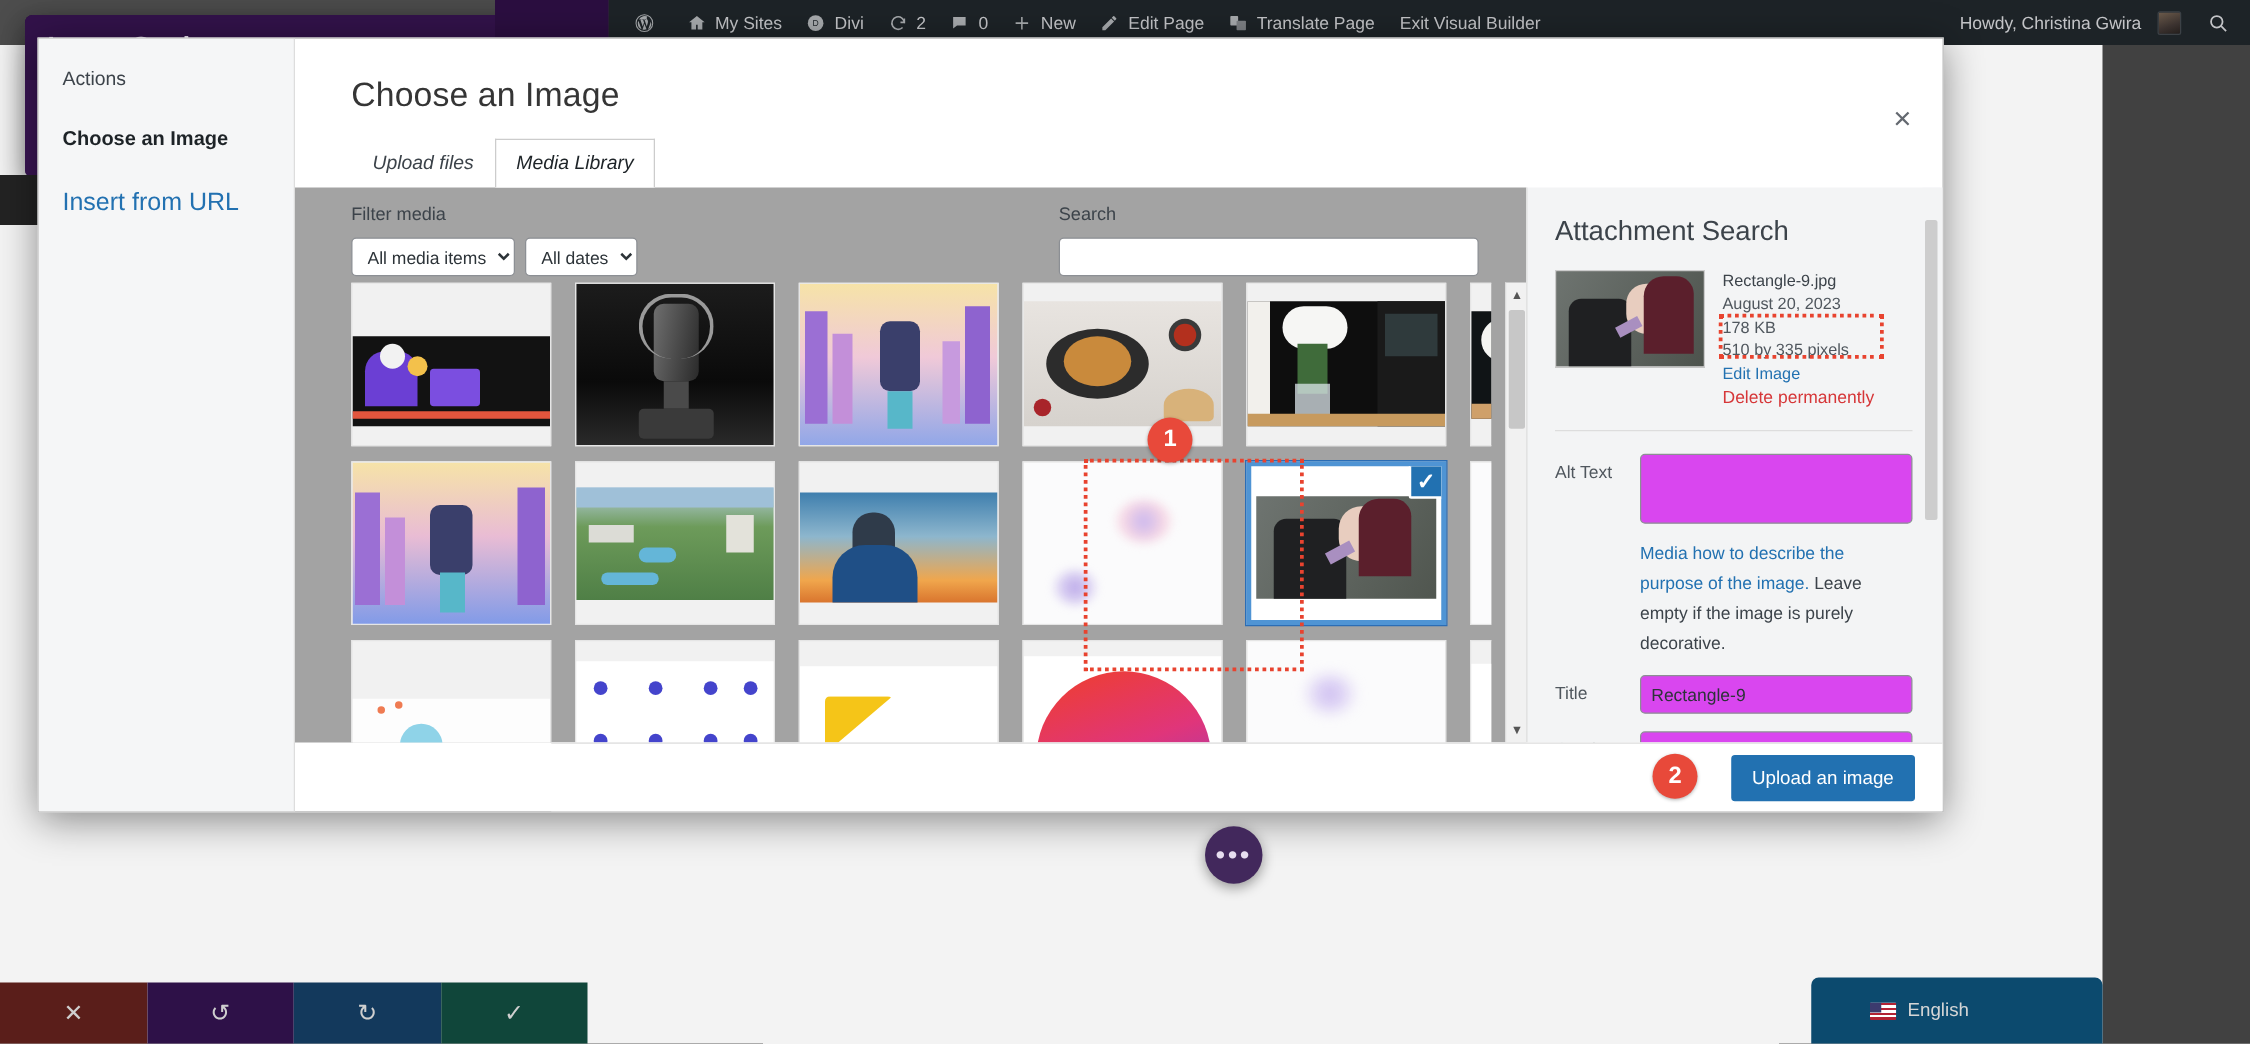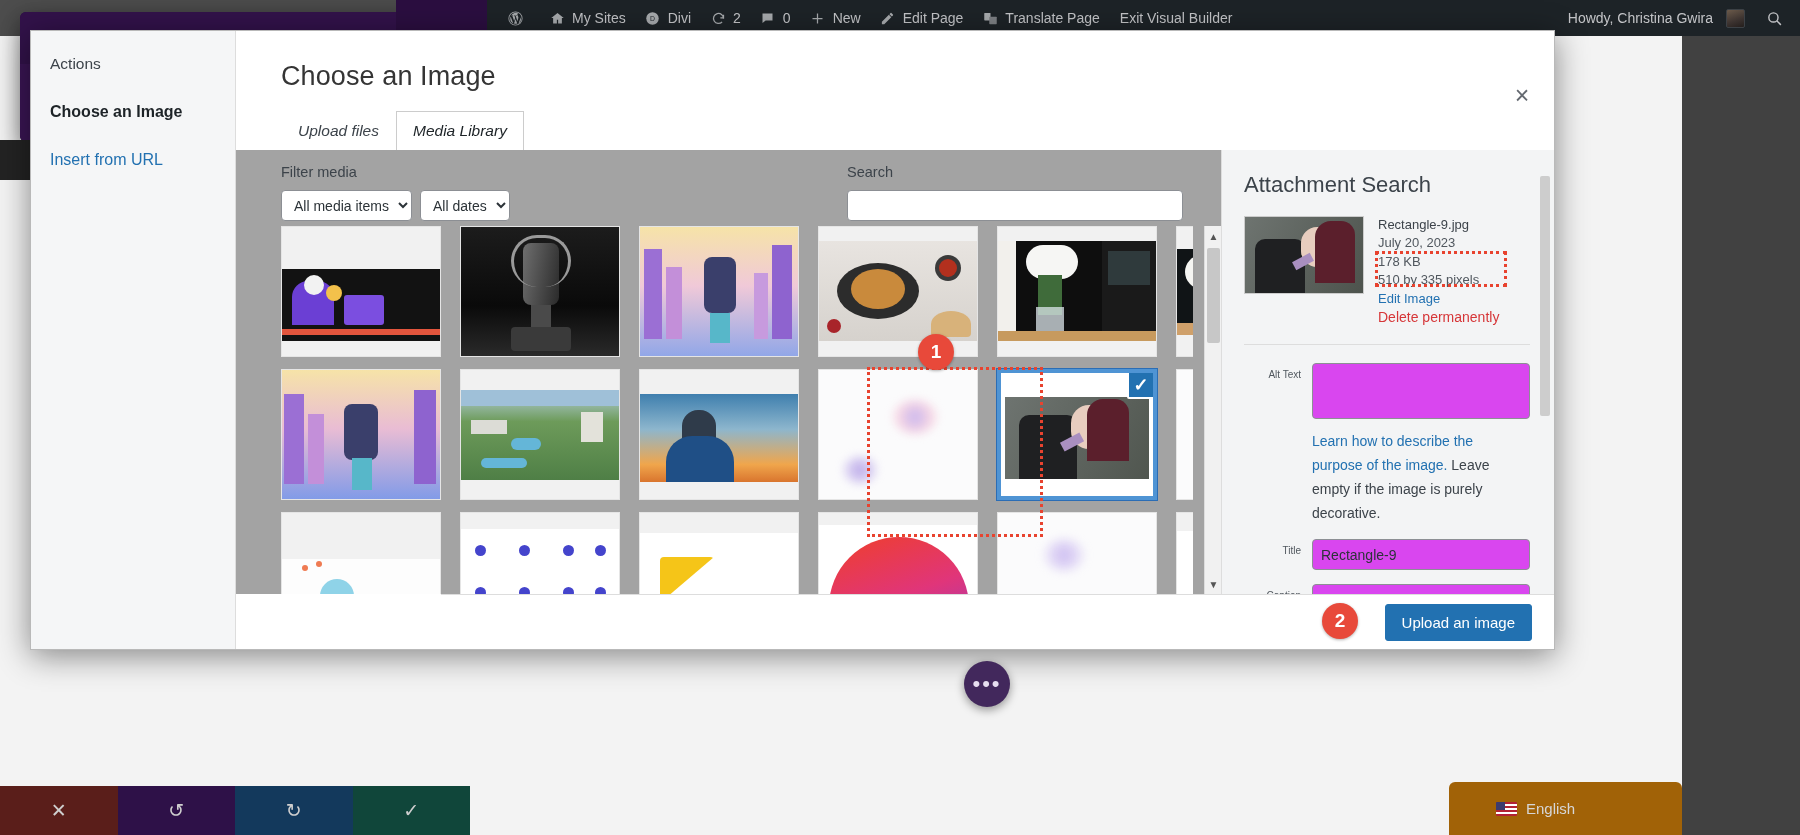--- a/index.html
+++ b/index.html
@@ -59,21 +59,21 @@
     display: flex; align-items: center; justify-content: center;
     color: #646970; font-size: 25px; line-height: 1; cursor: pointer;
   }
   .modal-side {
     position: absolute; left: 0; top: 0; width: 205px; height: 100%;
     background: #f5f6f7; border-right: 1px solid #ddd;
     padding: 24px 0 0 19px;
   }
   .side-h { font-size: 15.5px; color: #3c434a; margin-bottom: 30px; }
   .side-item { font-size: 16px; color: #1d2327; font-weight: 700; margin-bottom: 30px; }
-  .side-link { font-size: 16px; color: #2271b1; cursor: pointer; }
+  .side-link { font-size: 20px; color: #2271b1; cursor: pointer; }
 
   .modal-main { position: absolute; left: 205px; top: 0; right: 0; height: 100%; }
   .modal-title { font-size: 27px; color: #353535; font-weight: 400; padding: 30px 0 0 45px; letter-spacing: .1px; }
 
   .tabs { display: flex; gap: 0; padding-left: 45px; margin-top: 18px; position: relative; z-index: 3; font-style: italic; }
   .tab {
     font-size: 15.5px; padding: 10px 16px; color: #3c434a; cursor: pointer;
     border: 1px solid transparent; border-bottom: none; position: relative; top: 1px;
   }
   .tab.active { background: #fff; border-color: #ccc; color: #1d2327; }
@@ -122,21 +122,21 @@
   }
   .details-h { font-size: 22px; color: #3c434a; font-weight: 400; margin-bottom: 18px; }
   .det-top { display: flex; gap: 14px; }
   .det-thumb { width: 120px; height: 78px; border: 1px solid #ccc; background:#8b8d8a; position: relative; overflow: hidden; }
   .det-meta { font-size: 13px; color: #50575e; line-height: 1.42; position: relative; }
   .det-meta .fname { color: #3c434a; }
   .det-meta a.blue { color: #2271b1; text-decoration: none; display: block; }
   .det-meta a.red { color: #d63638; text-decoration: none; display: block; font-size: 14px; }
   .det-rule { height: 1px; background: #ddd; margin: 16px 0 18px; }
   .field-row { display: flex; align-items: flex-start; margin-bottom: 14px; }
-  .field-label { width: 68px; text-align: right; padding-right: 11px; padding-top: 6px; font-size: 10px; color: #50575e; }
+  .field-label { width: 68px; padding-right: 11px; padding-top: 6px; font-size: 14px; color: #50575e; }
   .field-ctl { flex: 1; }
   textarea.wp, input.wp {
     width: 100%; border: 1px solid #8c8f94; border-radius: 4px; background: #d946ef;
     font-family: "Liberation Sans", sans-serif; font-size: 14px; color: #2c3338; padding: 6px 8px;
   }
   textarea.wp { height: 56px; resize: none; }
   input.wp { height: 31px; }
   .help-link { font-size: 14px; color: #2271b1; line-height: 1.72; display: block; margin-top: 6px; }
   .help-link .dark { color: #3c434a; }
   .dscrollbar { position: absolute; right: 2px; top: 0px; width: 14px; bottom: 0; }
@@ -161,21 +161,21 @@
     color: #e7def0; font-size: 22px; letter-spacing: 2px; box-shadow: 0 3px 10px rgba(0,0,0,.4);
   }
   .bottombar { position: absolute; left: 0; bottom: 0; width: 470px; height: 49px; display: flex; }
   .bottombar div { flex: 1; display: flex; align-items: center; justify-content: center; color: #cfcfcf; font-size: 19px; }
   .bb-red { background: #5a1e1a; }
   .bb-purple { background: #2e1148; }
   .bb-blue { background: #13395c; }
   .bb-green { background: #10463a; }
   .lang {
     position: absolute; right: 118px; bottom: 0; width: 233px; height: 53px;
-    background: #a16207; border-radius: 6px 6px 0 0; display: flex; align-items: center;
+    background: #0c4a6e; border-radius: 6px 6px 0 0; display: flex; align-items: center;
     padding-left: 47px; color: #d6d6d6; font-size: 15px; gap: 9px;
   }
   .flag { width: 21px; height: 14px; position: relative; overflow: hidden; border-radius: 1px; }
   .flag .stripes { position: absolute; inset: 0;
     background: repeating-linear-gradient(#b22234 0 2px, #fff 2px 4px); }
   .flag .canton { position: absolute; left: 0; top: 0; width: 9px; height: 8px; background: #3c3b6e; }
   .rightdark { position: absolute; right: 0; top: 36px; width: 118px; bottom: 0; background: #414141; }
 </style>
 </head>
 <body>
@@ -493,38 +493,38 @@
           <div class="det-top">
             <div class="det-thumb">
               <div style="position:absolute;inset:0;background:linear-gradient(120deg,#6e7470,#4d534d);"></div>
               <div style="position:absolute;left:10px;top:22px;width:50px;height:56px;background:#1f2022;border-radius:10px 10px 0 0;"></div>
               <div style="position:absolute;left:56px;top:10px;width:34px;height:40px;border-radius:16px;background:#e8cdbf;"></div>
               <div style="position:absolute;left:70px;top:4px;width:40px;height:62px;background:#5b1f2c;border-radius:16px 14px 0 0;"></div>
               <div style="position:absolute;left:48px;top:40px;width:20px;height:9px;background:#a98fc0;transform:rotate(-28deg);"></div>
             </div>
             <div class="det-meta">
               <div class="fname">Rectangle-9.jpg</div>
-              <div>July 20, 2023</div>
+              <div>August 20, 2023</div>
               <div>178 KB</div>
               <div>510 by 335 pixels</div>
               <a class="blue">Edit Image</a>
               <a class="red">Delete permanently</a>
 
               <div class="annot-box" style="left:-3px; top:35px; width:132px; height:36px;"></div>
             </div>
           </div>
 
           <div class="det-rule"></div>
 
           <div class="field-row">
             <div class="field-label">Alt Text</div>
             <div class="field-ctl">
               <textarea class="wp" style=""></textarea>
               <span class="help-link">
-                <span>Learn how to describe the</span><br>
+                <span>Media how to describe the</span><br>
                 <span>purpose of the image.</span><span class="dark"> Leave</span><br>
                 <span class="dark">empty if the image is purely</span><br>
                 <span class="dark">decorative.</span>
               </span>
             </div>
           </div>
 
           <div class="field-row">
             <div class="field-label">Title</div>
             <div class="field-ctl">

